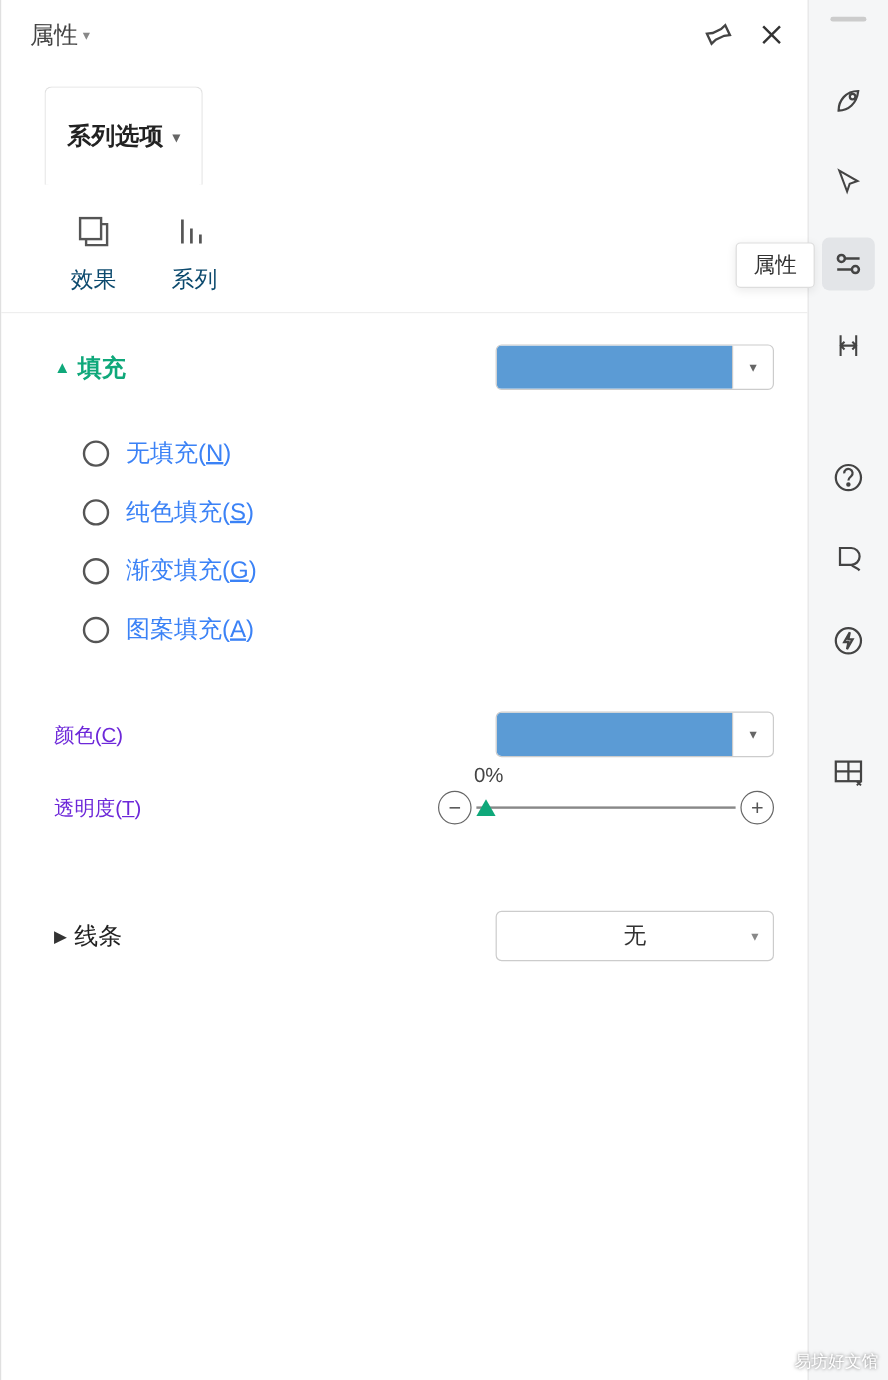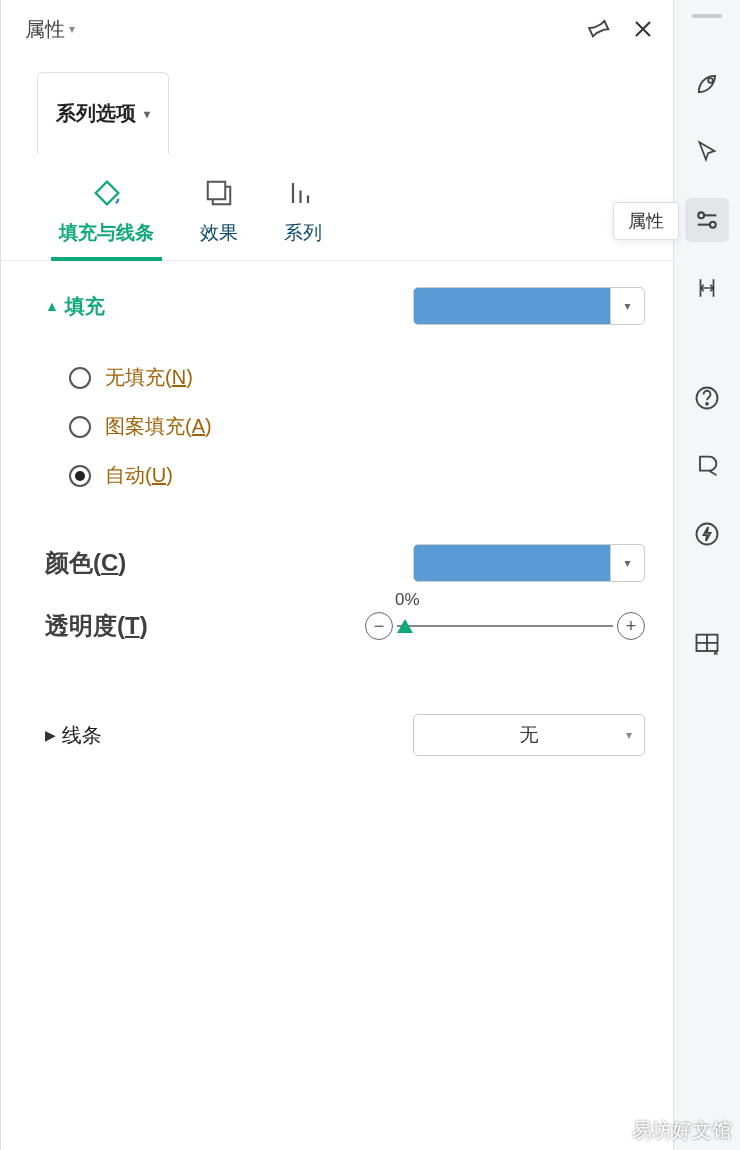--- a/index.html
+++ b/index.html
@@ -124,21 +124,21 @@
   color: #666;
   font-size: 12px;
 }
 .radio-list { padding: 10px 0 0 24px; }
 .radio-item, .check-item {
   display: flex;
   align-items: center;
   gap: 14px;
   padding: 11px 0;
   font-size: 20px;
-  color: #a16207;
+  color: #3b82f6;
 }
 .radio-circle {
   width: 22px; height: 22px;
   border: 2px solid #555;
   border-radius: 50%;
   display: flex;
   align-items: center;
   justify-content: center;
 }
 .radio-item.checked .radio-circle::after {
@@ -152,21 +152,21 @@
   border: 2px solid #555;
   border-radius: 3px;
 }
 .u { text-decoration: underline; }
 .prop-row {
   display: flex;
   align-items: center;
   justify-content: space-between;
   padding: 14px 0;
 }
-.prop-label { font-size: 24px; color: #404040; font-weight: bold; }
+.prop-label { font-size: 17px; color: #6d28d9; }
 .slider-wrap {
   display: flex;
   align-items: center;
   gap: 4px;
   width: 280px;
   position: relative;
 }
 .stepper-btn {
   width: 28px; height: 28px;
   border: 1.5px solid #666;
@@ -259,21 +259,21 @@
   padding: 6px 14px;
   font-size: 18px;
   white-space: nowrap;
   box-shadow: 0 2px 8px rgba(0,0,0,0.08);
 }
 .side-gap { height: 18px; }
 .watermark {
   position: fixed;
   right: 8px;
   bottom: 6px;
-  font-size: 20px;
+  font-size: 14px;
   color: #fff;
   text-shadow: 0 0 3px rgba(0,0,0,0.6);
   font-weight: 500;
 }
 </style>
 </head>
 <body>
 
 <div class="main-panel">
   <div class="panel-header">
@@ -296,29 +296,20 @@
   </div>
 
   <div class="series-tab-wrap">
     <div class="series-tab">
       <span>系列选项</span>
       <span class="caret">▾</span>
     </div>
   </div>
 
   <div class="icon-tabs">
-    <div class="icon-tab active">
-      <div class="tab-icon">
-        <svg width="34" height="34" viewBox="0 0 24 24" fill="none" stroke="#0fa87a" stroke-width="1.6">
-          <path d="M4 12l8-8 8 8-8 8z"></path>
-            <path d="M20 16c0 1.5-1 3-2 3" stroke="#2a7de1"></path>
-        </svg>
-      </div>
-      <span class="tab-label">填充与线条</span>
-    </div>
     <div class="icon-tab">
       <div class="tab-icon">
         <svg width="30" height="30" viewBox="0 0 24 24" fill="none" stroke="#555" stroke-width="1.6">
           <rect x="3" y="3" width="14" height="14"></rect>
             <path d="M17 7h4v14H7v-4"></path>
         </svg>
       </div>
       <span class="tab-label">效果</span>
     </div>
     <div class="icon-tab">
@@ -343,25 +334,29 @@
       </div>
     </div>
 
     <div class="radio-list">
       <div class="radio-item">
         <div class="radio-circle"></div>
         <span><span>无填充(</span><span class="u">N</span><span>)</span></span>
       </div>
       <div class="radio-item">
         <div class="radio-circle"></div>
+        <span><span>纯色填充(</span><span class="u">S</span><span>)</span></span>
+      </div>
+      <div class="radio-item">
+        <div class="radio-circle"></div>
+        <span><span>渐变填充(</span><span class="u">G</span><span>)</span></span>
+      </div>
+      <div class="radio-item">
+        <div class="radio-circle"></div>
         <span><span>图案填充(</span><span class="u">A</span><span>)</span></span>
-      </div>
-      <div class="radio-item checked">
-        <div class="radio-circle"></div>
-        <span><span>自动(</span><span class="u">U</span><span>)</span></span>
       </div>
     </div>
 
     <div style="height:30px"></div>
 
     <div class="prop-row">
       <div class="prop-label"><span>颜色(</span><span class="u">C</span><span>)</span></div>
       <div class="color-picker">
         <div class="color-swatch"></div>
         <div class="color-caret">▾</div>

